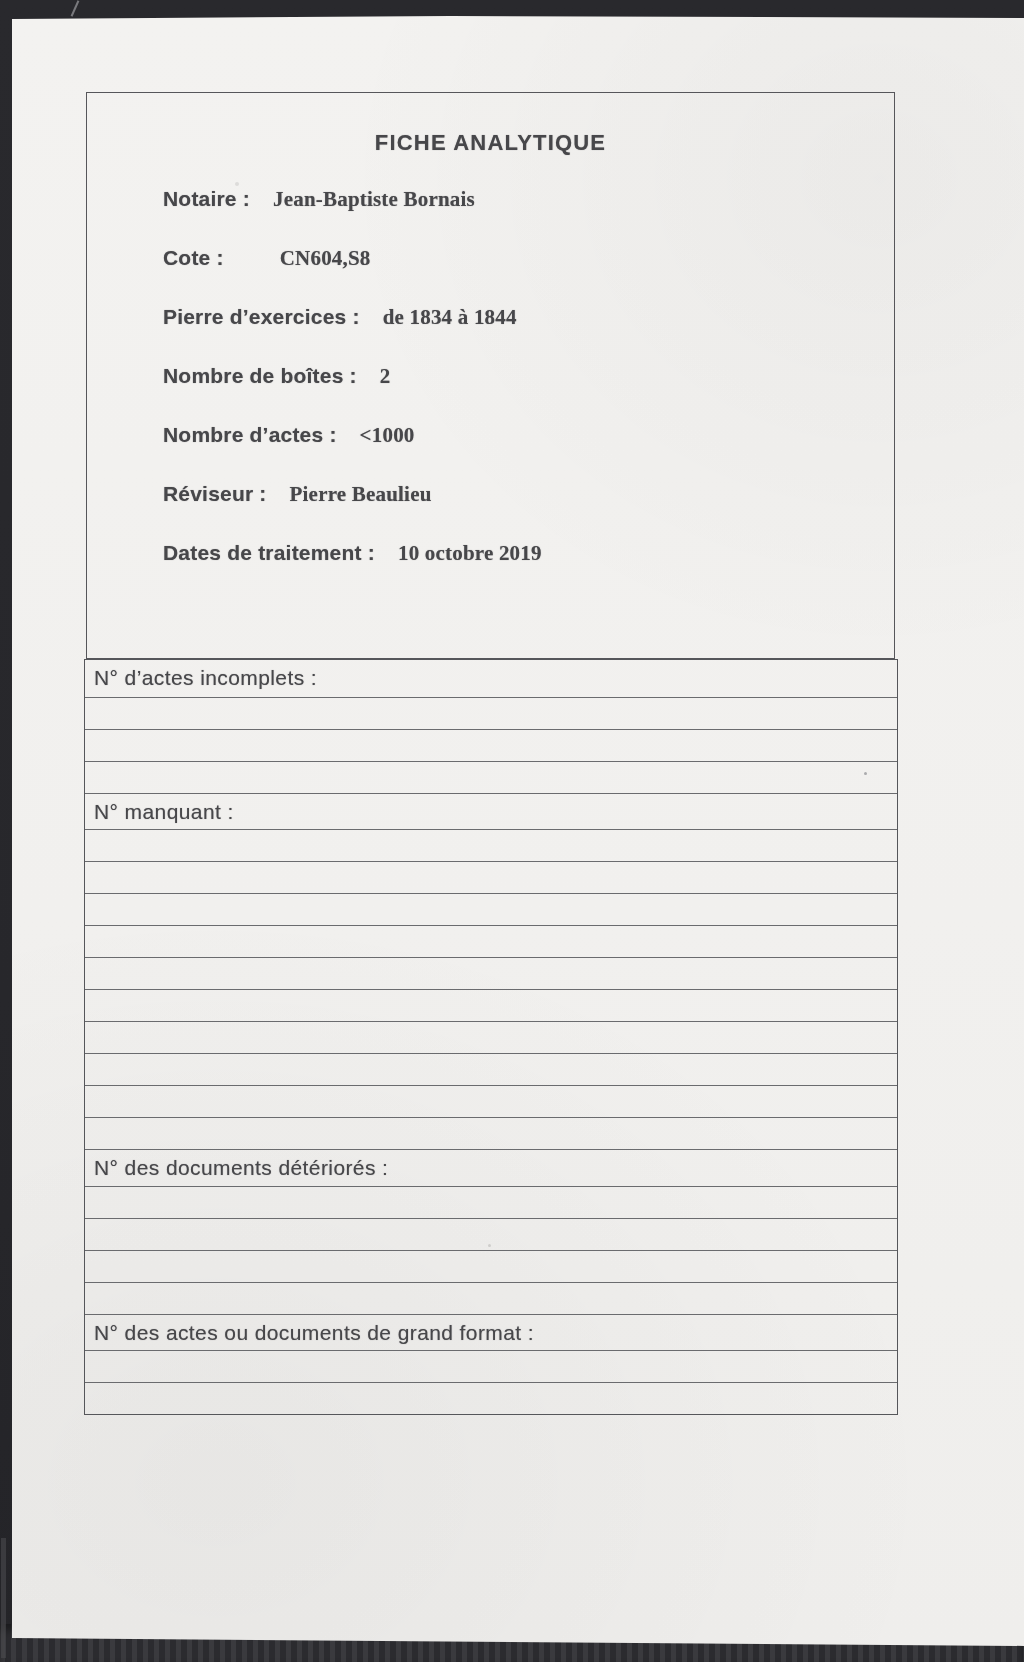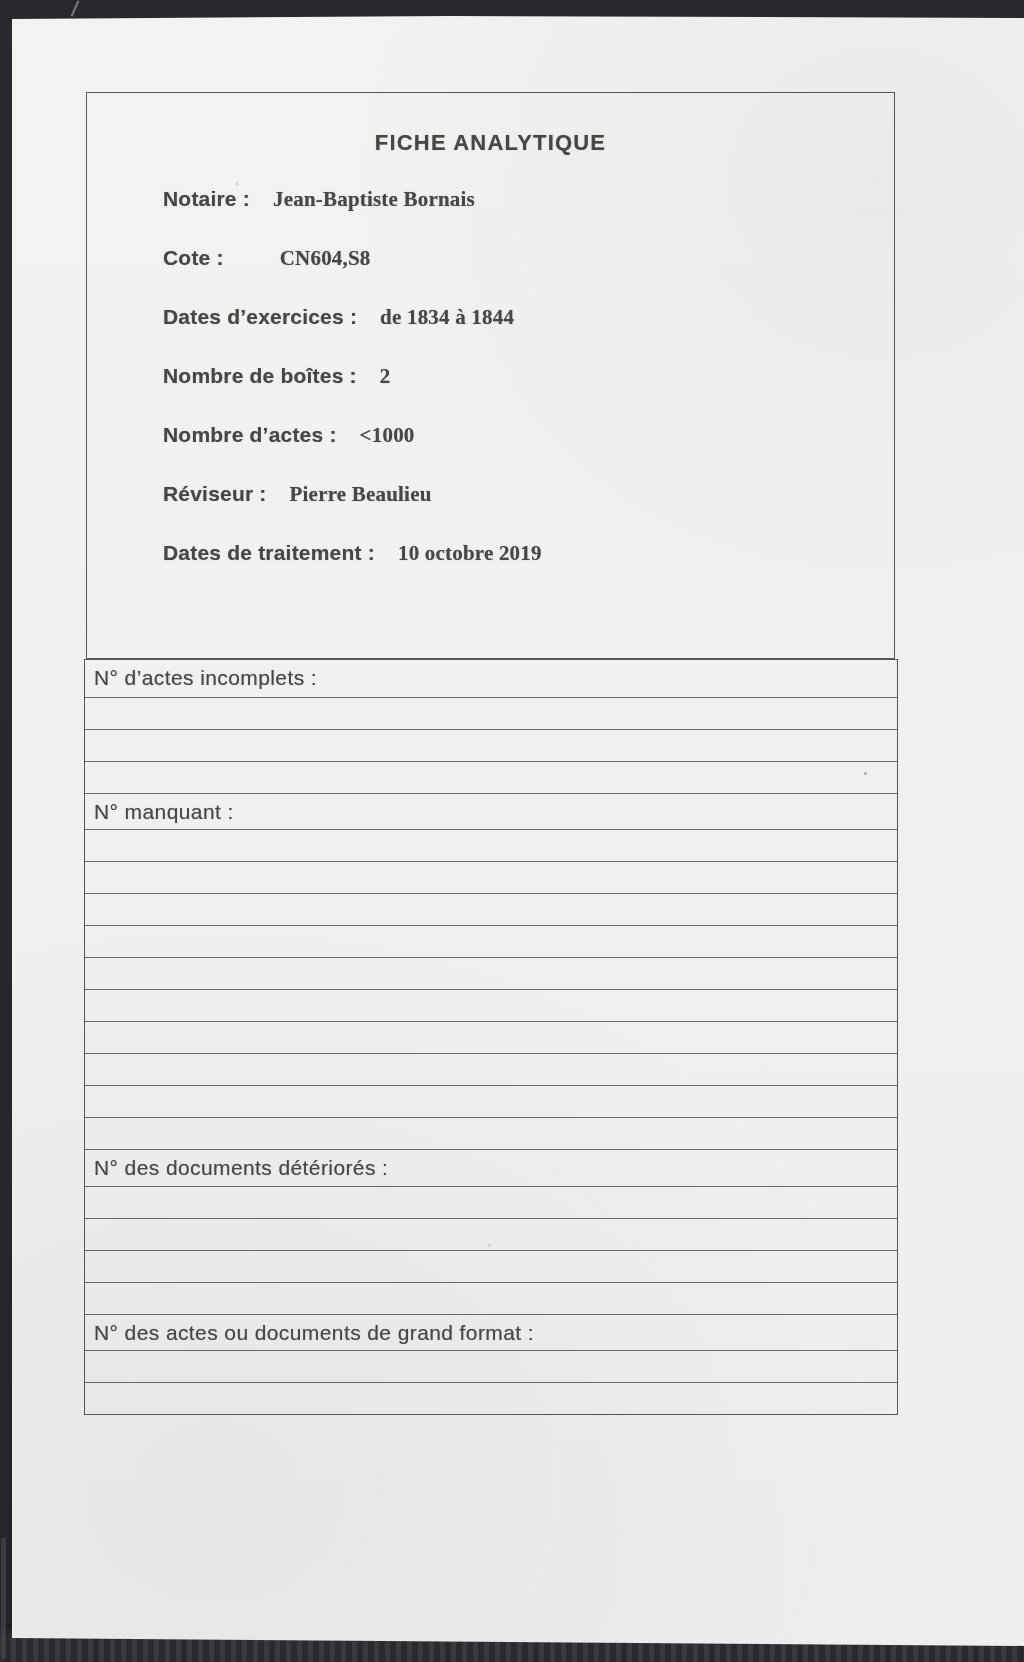--- a/index.html
+++ b/index.html
@@ -81,21 +81,21 @@
   <div class="paper">
     <div class="speck s1"></div>
     <div class="speck s2"></div>
     <div class="speck s3"></div>
 
     <div class="header-box">
       <div class="doc-title">FICHE ANALYTIQUE</div>
       <div id="header-fields">
           <div class="hfield" style="top: 94px;"><span>Notaire :</span><span class="value">Jean-Baptiste Bornais</span></div>
           <div class="hfield" style="top: 153px;"><span>Cote :</span><span class="value">CN604,S8</span></div>
-          <div class="hfield" style="top: 212px;"><span>Dates d’exercices :</span><span class="value">de 1834 à 1844</span></div>
+          <div class="hfield" style="top: 212px;"><span>Pierre d’exercices :</span><span class="value">de 1834 à 1844</span></div>
           <div class="hfield" style="top: 271px;"><span>Nombre de boîtes :</span><span class="value">2</span></div>
           <div class="hfield" style="top: 330px;"><span>Nombre d’actes :</span><span class="value">&lt;1000</span></div>
           <div class="hfield" style="top: 389px; text-align: right;"><span>Réviseur :</span><span class="value">Pierre Beaulieu</span></div>
           <div class="hfield" style="top: 448px;"><span>Dates de traitement :</span><span class="value">10 octobre 2019</span></div>
         </div>
     </div>
 
     <div id="ruled-box" class="ruled-box">
         <div class="row label-row">N° d’actes incomplets :</div>
         <div class="row blank-row"></div>

